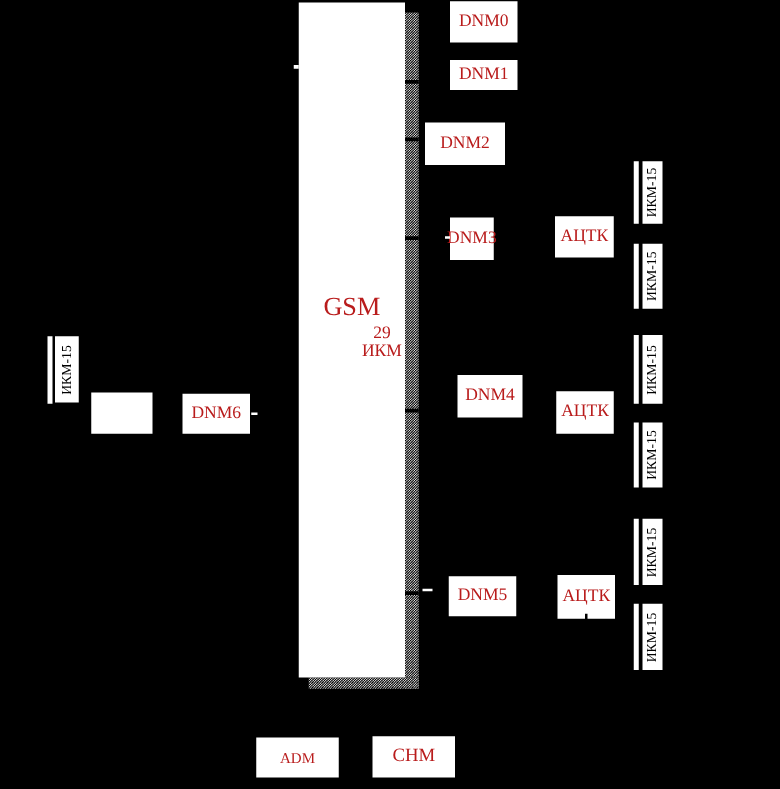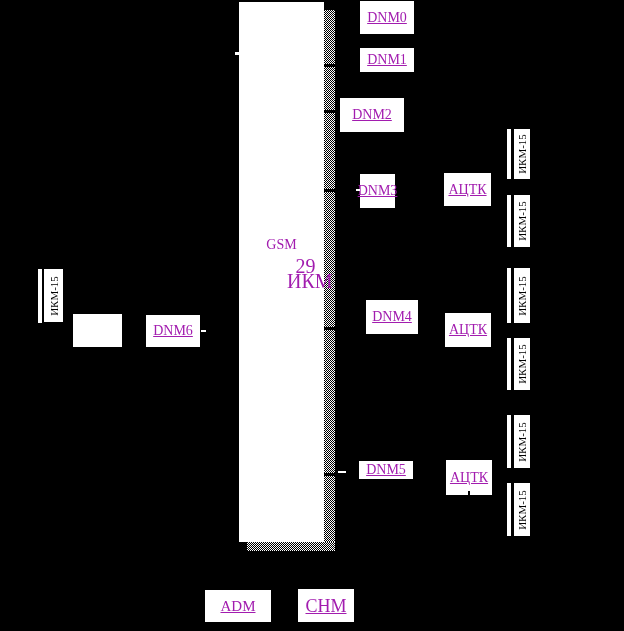--- a/index.html
+++ b/index.html
@@ -1,36 +1,36 @@
 <!DOCTYPE html>
 <html><head>
 <meta charset="utf-8">
 <style>
   html,body{margin:0;padding:0;}
   body{
     width:624px;height:631px;background:#000;position:relative;overflow:hidden;
     font-family:"Liberation Serif", serif;
   }
   .stage{position:absolute;left:0;top:0;width:624px;height:631px;}
-  .box{position:absolute;background:#fff;color:#a21caf;text-decoration:underline;}
+  .box{position:absolute;background:#fff;color:#b91c1c;}
   .lbl{display:flex;align-items:center;justify-content:center;font-size:14px;line-height:1;}
   
   .checker{
     position:absolute;background-color:#000;
     background-image:
       linear-gradient(45deg,#fff 25%,transparent 25%,transparent 75%,#fff 75%),
       linear-gradient(45deg,#fff 25%,transparent 25%,transparent 75%,#fff 75%);
     background-size:2px 2px;background-position:0 0,1px 1px;
   }
   .shadow-right{left:324px;top:10px;width:11px;height:541px;}
   .shadow-bottom{left:247px;top:542px;width:88px;height:9px;}
   .shadow-dash{position:absolute;left:324px;width:11px;height:3px;background:#000;}
   .gsm{left:239px;top:2px;width:85px;height:540px;text-align:center;}
-  .gsm-title{position:absolute;left:0;right:0;top:232px;font-size:14px;line-height:22px;}
-  .gsm-sub{position:absolute;left:0;right:0;top:257px;font-size:20px;line-height:15px;padding-left:48px;}
+  .gsm-title{position:absolute;left:0;right:0;top:232px;font-size:21px;line-height:22px;}
+  .gsm-sub{position:absolute;left:0;right:0;top:257px;font-size:14px;line-height:15px;padding-left:48px;}
   
   .ikm-bar{position:absolute;width:4px;background:#fff;}
   .ikm-box{position:absolute;width:16px;background:#fff;color:#000;
            display:flex;align-items:center;justify-content:center;overflow:visible;}
   .ikm-box span{transform:rotate(-90deg);white-space:nowrap;font-size:11px;display:block;}
   .tick{position:absolute;background:#fff;}
   .tick-black{position:absolute;background:#000;}
 </style>
 </head>
 <body>
@@ -49,21 +49,21 @@
   <div class="box gsm">
     <div class="gsm-title">GSM</div>
     <div class="gsm-sub">29 ИКМ</div>
   </div>
 
   <div class="box lbl" style="left:360px;top:1px;width:54px;height:33px">DNM0</div>
   <div class="box lbl" style="left:360px;top:48px;width:54px;height:24px">DNM1</div>
   <div class="box lbl" style="left:340px;top:98px;width:64px;height:34px">DNM2</div>
   <div class="box lbl" style="left:360px;top:174px;width:35px;height:34px">DNM3</div>
   <div class="box lbl" style="left:366px;top:300px;width:52px;height:34px">DNM4</div>
-  <div class="box lbl" style="left:359px;top:461px;width:54px;height:18px">DNM5</div>
+  <div class="box lbl" style="left:359px;top:461px;width:54px;height:32px">DNM5</div>
 
   <div class="ikm-bar" style="left:38px;top:269px;height:54px"></div>
   <div class="ikm-box" style="left:44px;top:269px;width:19px;height:53px">
     <span>ИКМ-15</span>
   </div>
   <div class="box" style="left:73px;top:314px;width:49px;height:33px"></div>
   <div class="box lbl" style="left:146px;top:315px;width:54px;height:32px">DNM6</div>
 
   <div class="box lbl" style="left:444px;top:173px;width:47px;height:33px">АЦТК</div>
   <div class="box lbl" style="left:445px;top:313px;width:46px;height:34px">АЦТК</div>
@@ -87,22 +87,22 @@
   </div>
   <div class="ikm-bar" style="left:507px;top:415px;height:53px"></div>
   <div class="ikm-box" style="left:514px;top:415px;height:53px">
     <span>ИКМ-15</span>
   </div>
   <div class="ikm-bar" style="left:507px;top:483px;height:53px"></div>
   <div class="ikm-box" style="left:514px;top:483px;height:53px">
     <span>ИКМ-15</span>
   </div>
 
-  <div class="box lbl" style="left:205px;top:590px;width:66px;height:32px;font-size:15px">ADM</div>
-  <div class="box lbl" style="left:298px;top:589px;width:56px;height:33px;font-size:18px">CHM</div>
+  <div class="box lbl" style="left:205px;top:590px;width:66px;height:32px;font-size:12px">ADM</div>
+  <div class="box lbl" style="left:298px;top:589px;width:66px;height:33px;font-size:15px">CHM</div>
 
   <div class="tick" style="left:235px;top:52px;width:4px;height:3px"></div>
   <div class="tick" style="left:356px;top:189px;width:4px;height:2px"></div>
   <div class="tick" style="left:338px;top:471px;width:8px;height:2px"></div>
   <div class="tick" style="left:201px;top:330px;width:5px;height:2px"></div>
   <div class="tick-black" style="left:468px;top:491px;width:2px;height:5px"></div>
 
 </div>
 
 </body></html>

